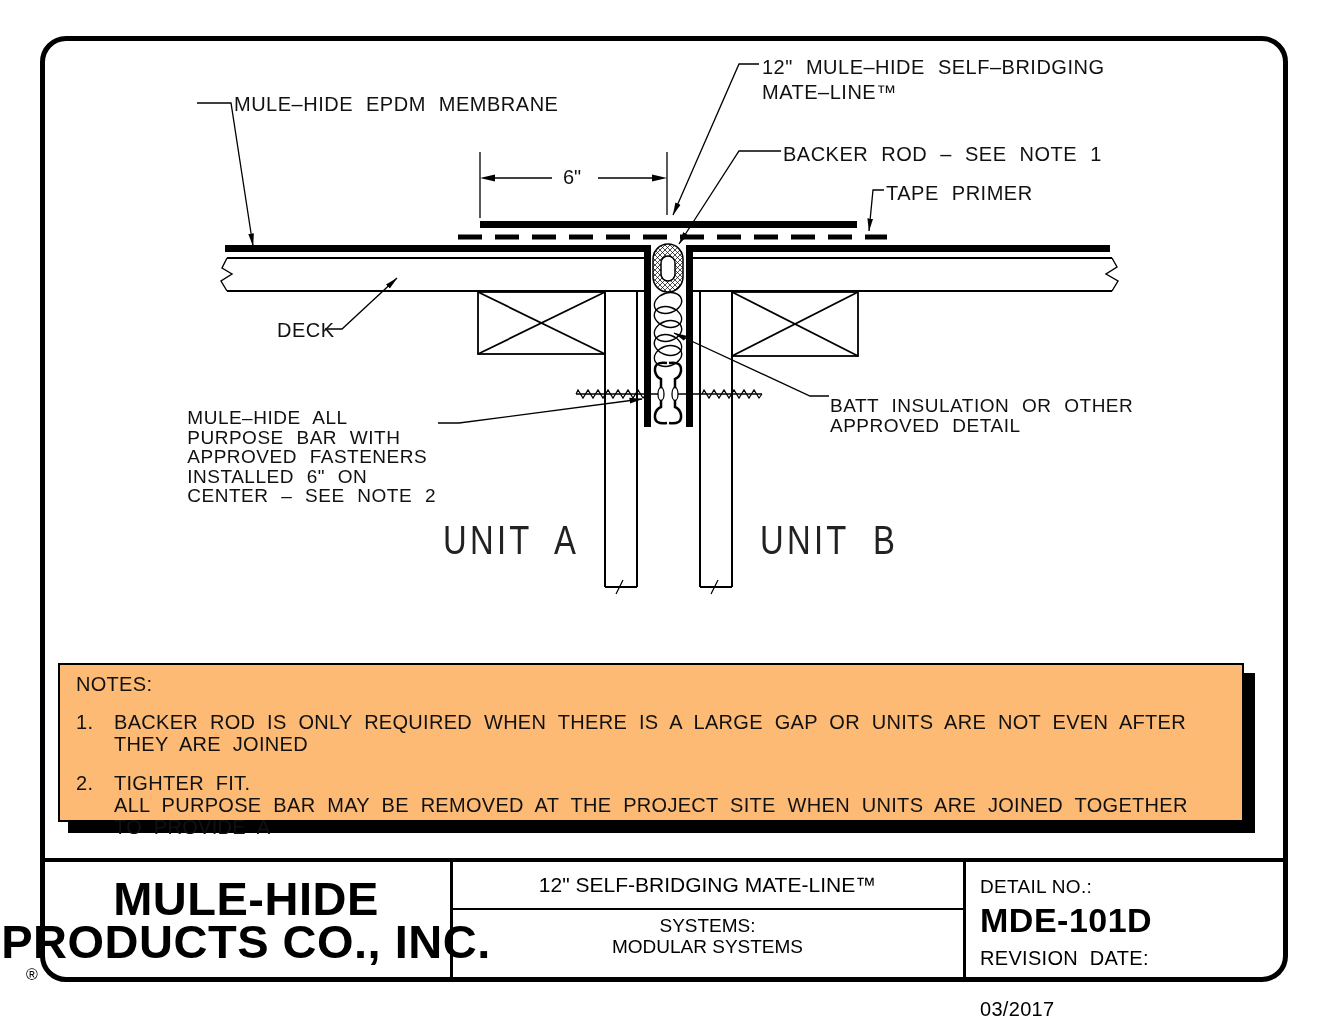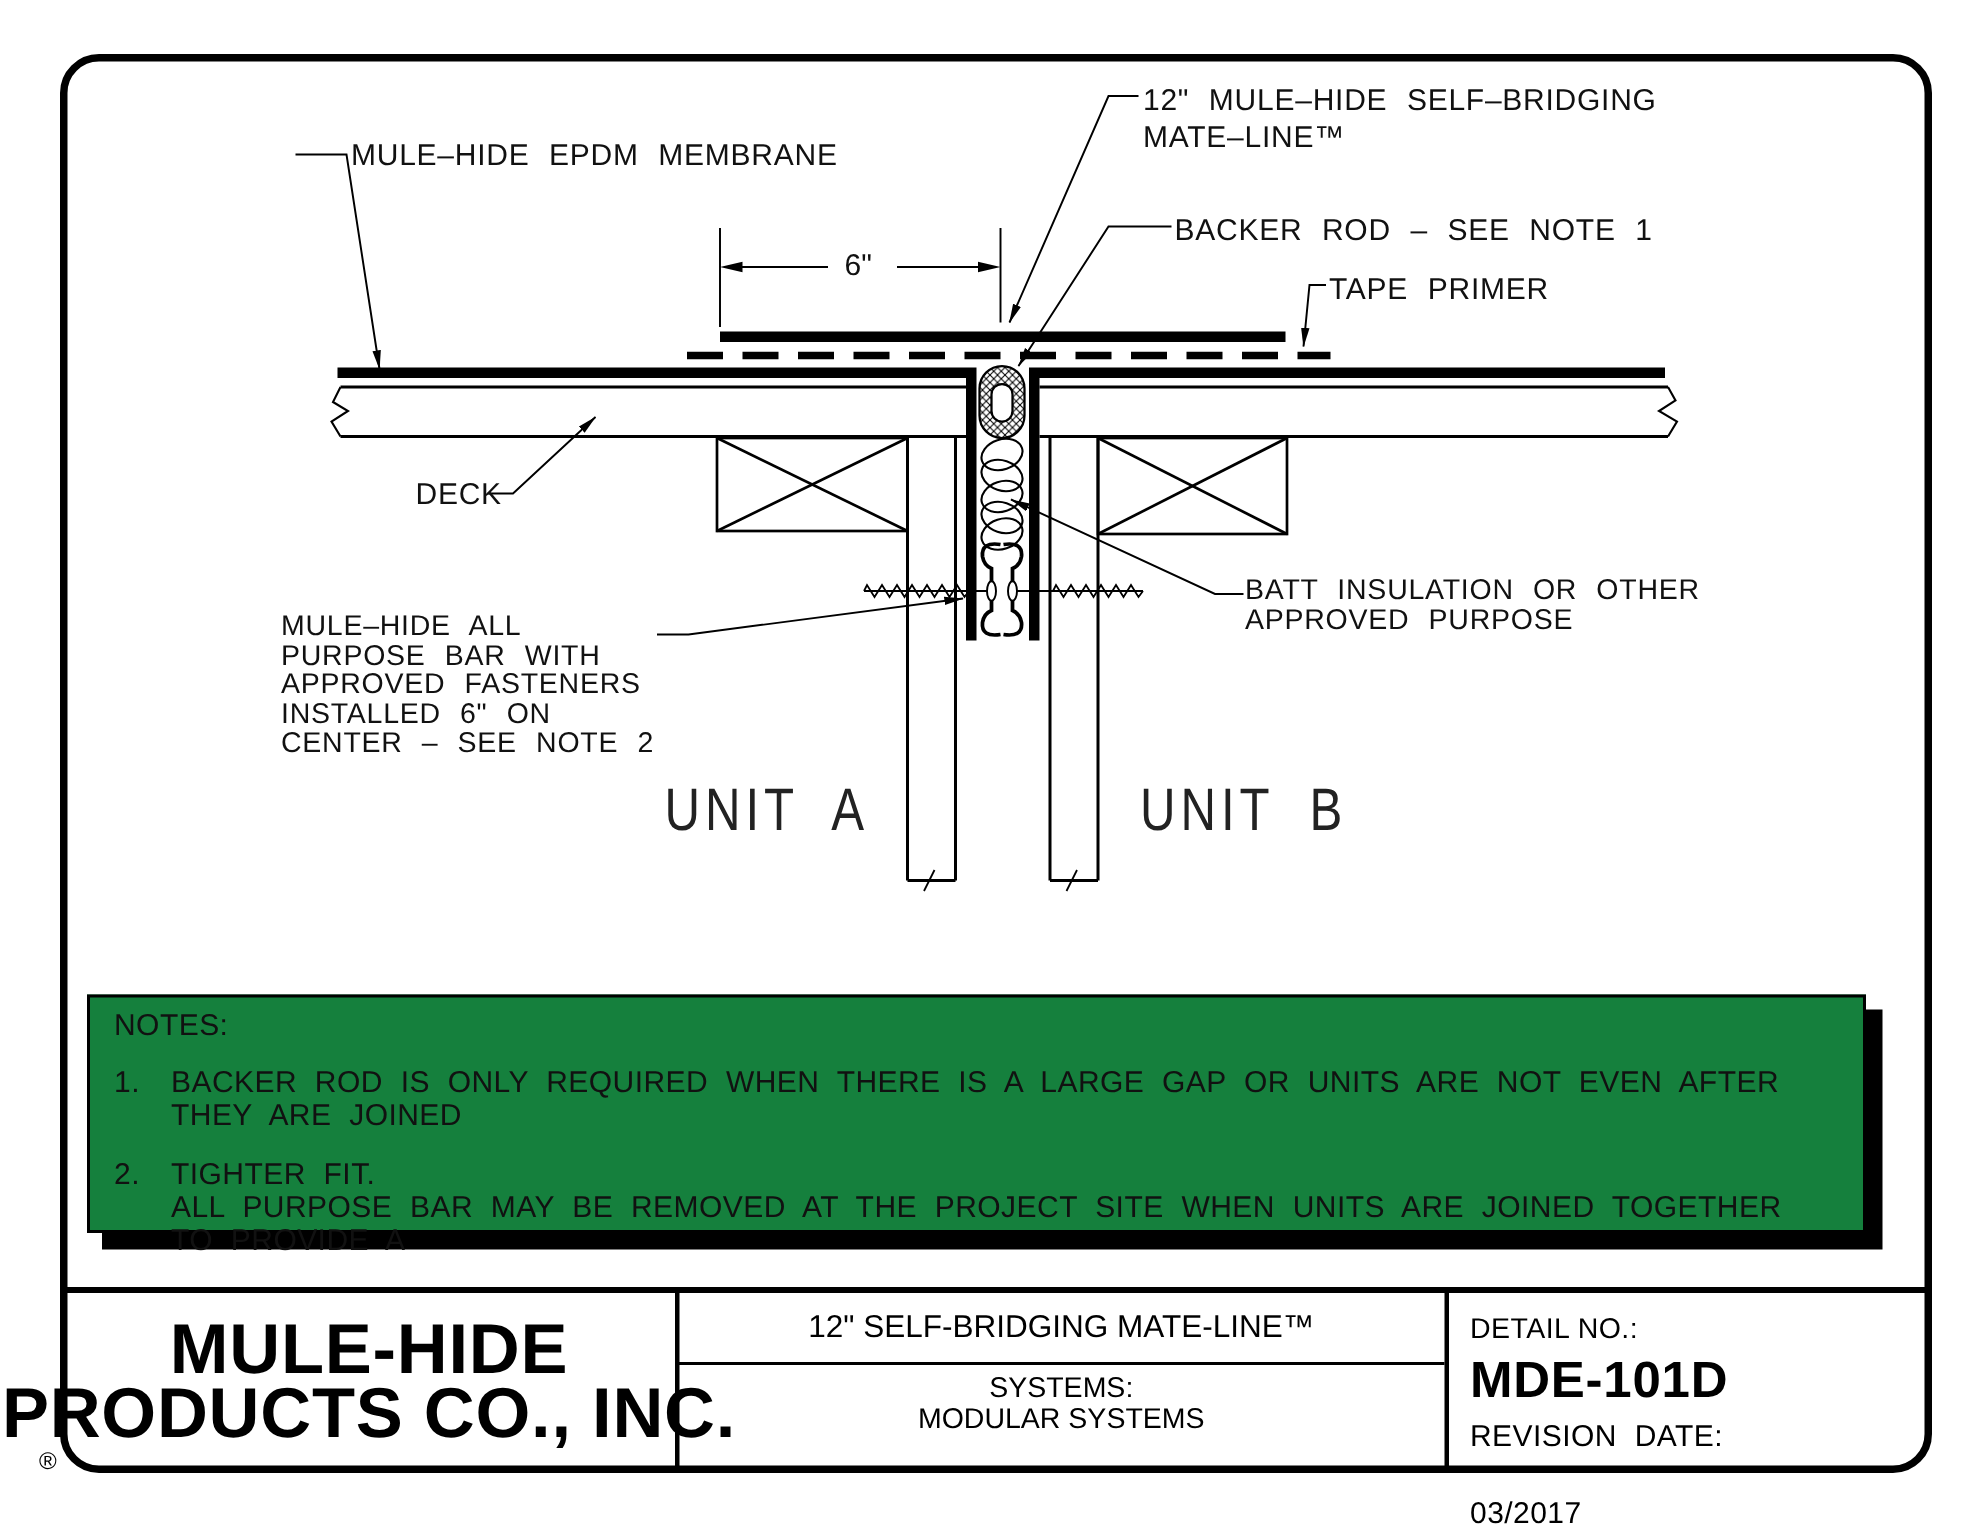--- a/index.html
+++ b/index.html
@@ -9,21 +9,21 @@
                 border:5px solid #000;border-radius:26px;box-sizing:border-box;}
   svg.linework{position:absolute;left:0;top:0;pointer-events:none;}
   .cad{position:absolute;font-size:20px;letter-spacing:.5px;word-spacing:7px;
        white-space:nowrap;color:#111;line-height:25px;}
   .cad.right{text-align:left;}
   .unit{position:absolute;font-size:40px;letter-spacing:4px;word-spacing:14px;color:#222;
         transform:scaleX(.82);transform-origin:left top;white-space:nowrap;}
   .dim-text{position:absolute;font-size:20px;color:#111;}
   
   .notes-shadow{position:absolute;left:68px;top:673px;width:1187px;height:160px;background:#000;}
-  .notes-box{position:absolute;left:58px;top:663px;width:1186px;height:159px;background:#15803d;
+  .notes-box{position:absolute;left:58px;top:663px;width:1186px;height:159px;background:#fdba74;
              border:2px solid #000;box-sizing:border-box;padding:8px 16px;font-size:20px;
              letter-spacing:.3px;word-spacing:6px;color:#111;}
   .notes-title{margin-bottom:12px;}
   .note-row{display:flex;margin-top:15px;line-height:22px;}
   .note-num{width:38px;flex:0 0 38px;}
   
   .tb-line{position:absolute;background:#000;}
   .tb-company{position:absolute;left:42px;top:864px;width:408px;height:112px;
               display:flex;flex-direction:column;align-items:center;justify-content:center;
               font-weight:bold;font-size:47px;line-height:43px;letter-spacing:.5px;white-space:nowrap;}
@@ -156,23 +156,23 @@
   <div class="cad" style="left:277px;top:318px;">DECK</div>
 
   <div class="cad right" style="right:884px;top:408px;line-height:19.5px;font-size:19px;">
     <div>MULE–HIDE ALL</div>
     <div>PURPOSE BAR WITH</div>
     <div>APPROVED FASTENERS</div>
     <div>INSTALLED 6" ON</div>
     <div>CENTER – SEE NOTE 2</div>
   </div>
 
-  <div class="cad" style="left:830px;top:384px;line-height:19.5px;font-size:19px;">
+  <div class="cad" style="left:830px;top:396px;line-height:19.5px;font-size:19px;">
     <div>BATT INSULATION OR OTHER</div>
-    <div>APPROVED PURPOSE</div>
+    <div>APPROVED DETAIL</div>
   </div>
 
   <div class="unit" style="left:443px;top:518px;">UNIT A</div>
   <div class="unit" style="left:760px;top:518px;">UNIT B</div>
 
   <div class="dim-text" style="left:563px;top:166px;">6"</div>
 
   <div class="notes-shadow"></div>
   <div class="notes-box">
     <div class="notes-title">NOTES:</div>

